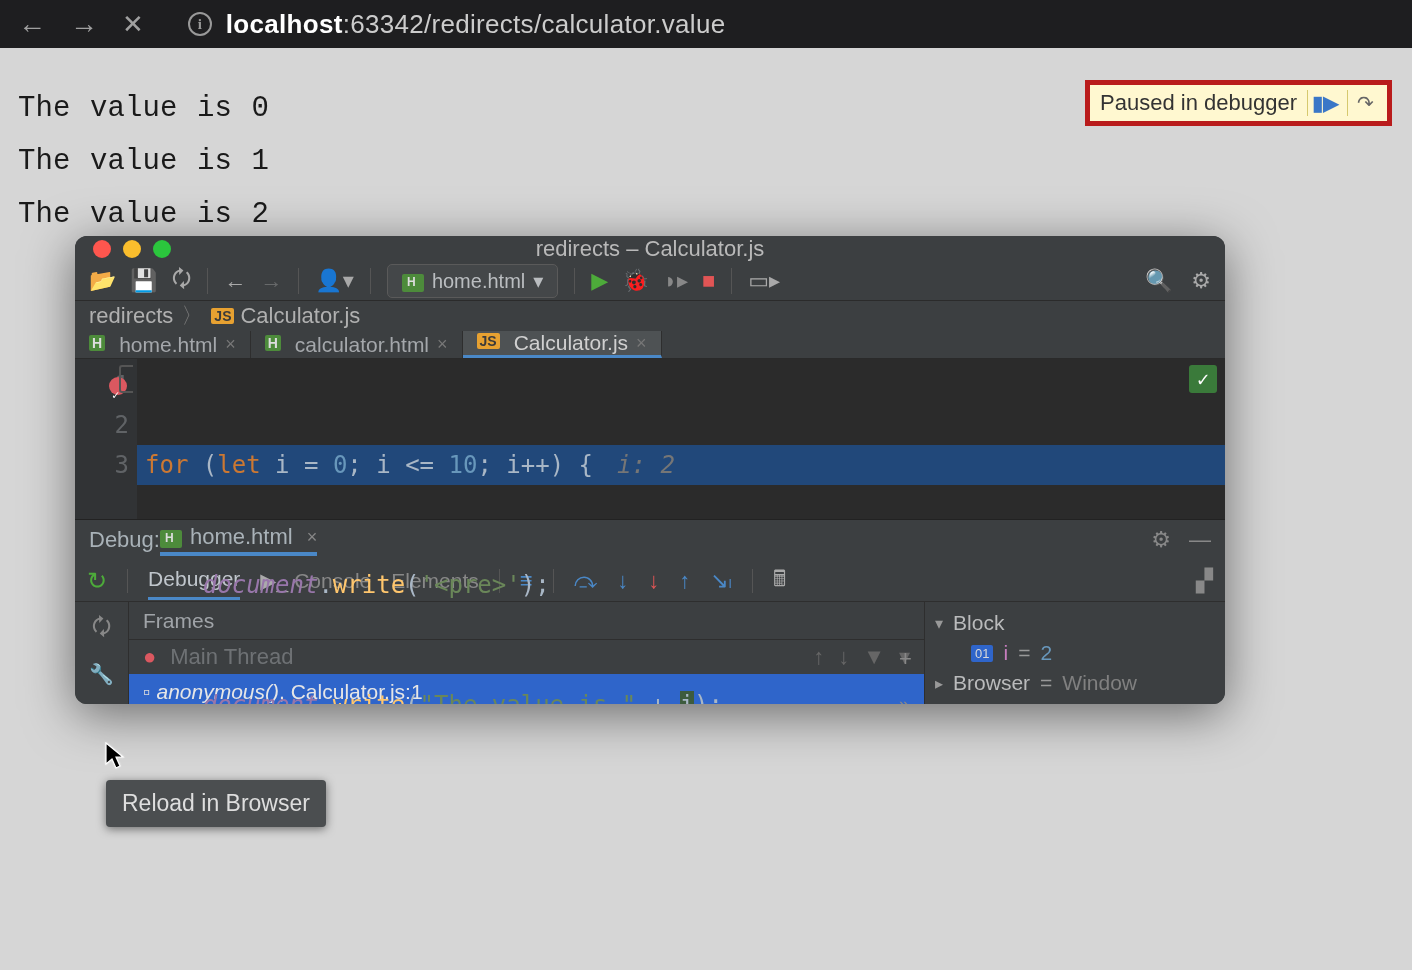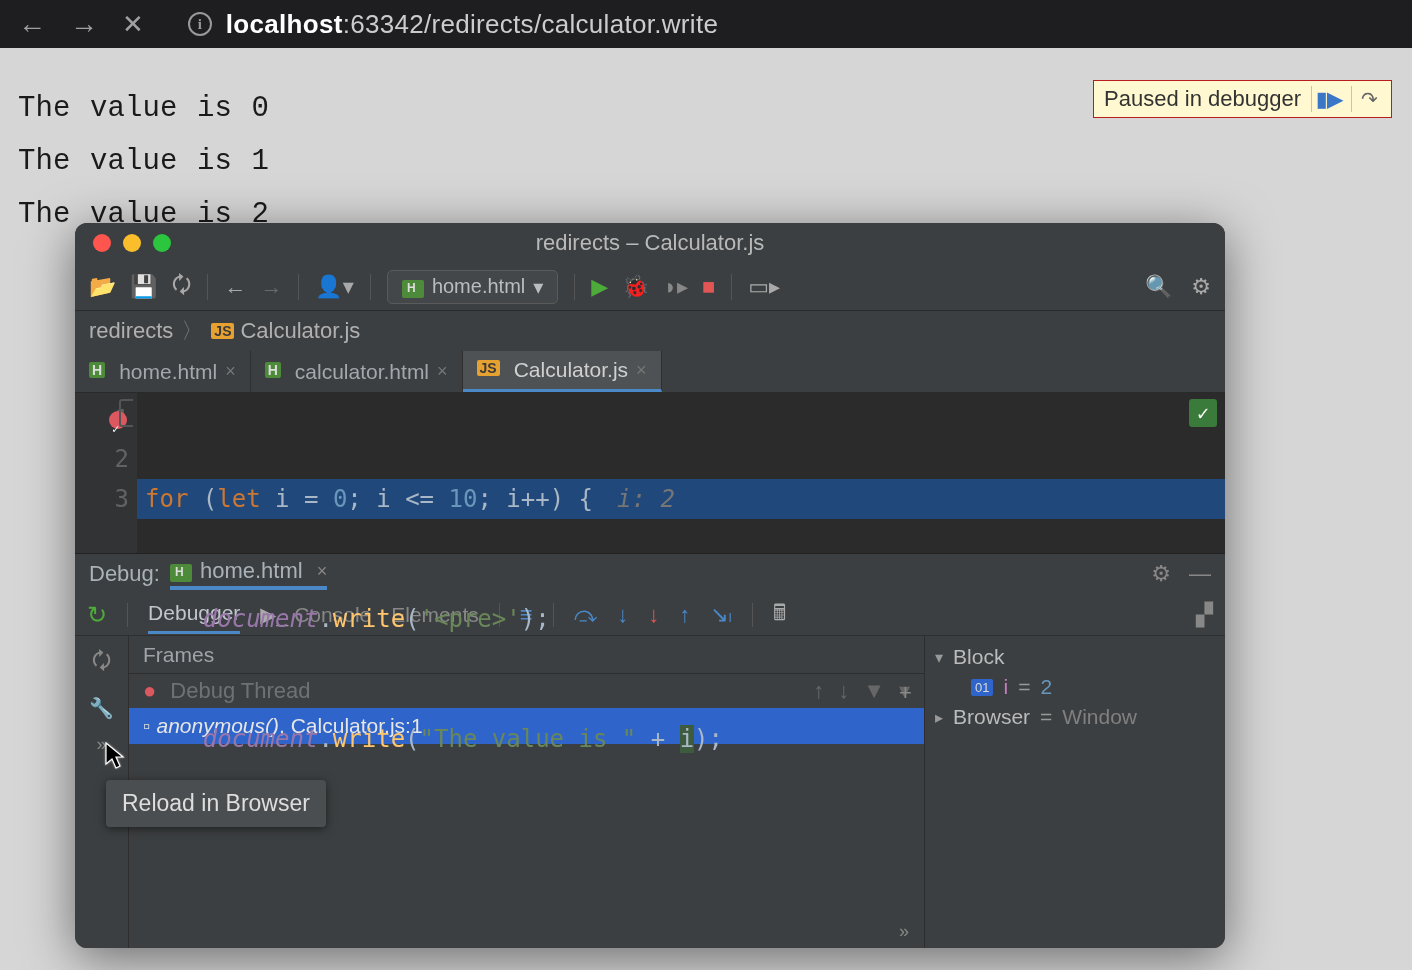--- a/index.html
+++ b/index.html
@@ -12,25 +12,25 @@
 .url-area { display: flex; align-items: center; gap: 14px; margin-left: 20px; }
 .info-icon { width: 24px; height: 24px; border: 2px solid #999; border-radius: 50%; display: flex; align-items: center; justify-content: center; color: #999; font-size: 15px; font-weight: bold; font-family: serif; }
 .url { color: #cccccc; font-size: 26px; letter-spacing: 0.3px; }
 .url .host { color: #ffffff; font-weight: 600; }
 
 
 .page-content { padding: 44px 18px 12px; }
 .page-content .line { font-family: "Courier New", monospace; font-size: 29px; color: #1a1a1a; margin-bottom: 20px; letter-spacing: 0.1px; word-spacing: 2px; }
 
 
-.debugger-banner { position: absolute; top: 80px; right: 20px; background: #fff8d0; border: 1px solid #b91c1c; display: flex; align-items: center; padding: 5px 10px; gap: 10px; font-size: 22px; color: #333; }
+.debugger-banner { position: absolute; top: 80px; right: 20px; background: #fff8d0; border: 5px solid #b91c1c; display: flex; align-items: center; padding: 5px 10px; gap: 10px; font-size: 22px; color: #333; }
 .banner-btn { display:inline-flex; align-items:center; justify-content:center; width: 30px; height: 26px; border-left:1px solid #d6c96e; padding-left:6px; font-size:20px;}
 
 
-.ide-window { position: absolute; top: 223px; left: 75px; width: 1150px; height: 725px; background: #3c3f41; border-radius: 12px; overflow: hidden; box-shadow: 0 10px 50px rgba(0,0,0,0.5); display: flex; flex-direction: column; }
+.ide-window { position: absolute; top: 236px; left: 75px; width: 1150px; height: 468px; background: #3c3f41; border-radius: 12px; overflow: hidden; box-shadow: 0 10px 50px rgba(0,0,0,0.5); display: flex; flex-direction: column; }
 
 .ide-titlebar { height: 40px; background: #3c3f41; display: flex; align-items: center; justify-content: center; position: relative; }
 .traffic-lights { position: absolute; left: 18px; display: flex; gap: 12px; }
 .tl { width: 18px; height: 18px; border-radius: 50%; }
 .tl.red { background: #fe564e; }
 .tl.yellow { background: #fabe2d; }
 .tl.green { background: #2bc63d; }
 .ide-title { color: #b9b9b9; font-size: 22px; }
 
 .ide-toolbar { height: 48px; background: #3c3f41; border-bottom: 1px solid #2b2b2b; display: flex; align-items: center; padding: 0 14px; gap: 14px; }
@@ -66,21 +66,21 @@
 .ident { color: #a9b7c6; }
 .num { color: #6897bb; }
 .doc-obj { color: #9876aa; font-style: italic; }
 .method { color: #ffc66d; }
 .str { color: #6a8759; }
 .inlay { color: #767676; font-style: italic; margin-left: 24px; }
 .check { position:absolute; right: 8px; top: 6px; width: 28px; height: 28px; background: #3a7a3a; color: #fff; display:flex; align-items:center; justify-content:center; font-size:20px; border-radius:3px; }
 .collapse-marker { position:absolute; left:-18px; top:6px; width:14px; height:28px; border:2px solid #555; border-right:none; border-radius:3px 0 0 3px;}
 
 .debug-panel { flex:1; display: flex; flex-direction: column; border-top: 1px solid #222; background: #3c3f41; }
-.debug-header { height: 40px; display:flex; align-items:center; padding: 0 14px; gap: 10px; color: #a9b2b8; font-size: 22px; }
+.debug-header { height: 40px; display:flex; align-items:center; padding: 0 14px; color: #a9b2b8; font-size: 22px; }
 .debug-header .tab { display: flex; align-items: center; gap: 8px; border-bottom: 4px solid #4a88c7; padding-bottom:2px;}
 .debug-header-right { margin-left:auto; display: flex; gap: 18px; color:#888; }
 
 .debug-toolbar { height: 42px; display: flex; align-items: center; padding: 0 12px; gap: 22px; border-bottom: 1px solid #2e2e2e; font-size: 20px; }
 .dt-left { display:flex; align-items:center; gap: 20px;}
 .dt-tab { color: #888; font-size: 21px; cursor:pointer; padding: 6px 0; }
 .dt-tab.active { color: #c0c6cc; border-bottom: 3px solid #4a88c7;}
 .step-btn { color: #4a88c7; font-size: 22px; cursor: pointer; }
 .step-btn.red { color: #d55; }
 .step-btn.up { color: #4a88c7; }
@@ -124,21 +124,21 @@
 </style>
 </head>
 <body>
 
 <div class="browser-bar">
   <span class="nav-arrow">←</span>
   <span class="nav-arrow">→</span>
   <span class="nav-x">✕</span>
   <div class="url-area">
     <span class="info-icon">i</span>
-    <span class="url"><span class="host">localhost</span><span>:63342</span><span>/redirects/calculator.write</span></span>
+    <span class="url"><span class="host">localhost</span><span>:63342</span><span>/redirects/calculator.value</span></span>
   </div>
 </div>
 
 <div class="page-content">
   <div class="line">The value is 0</div>
   <div class="line">The value is 1</div>
   <div class="line">The value is 2</div>
 </div>
 
 <div class="debugger-banner">
@@ -264,21 +264,21 @@
       <div class="debug-side">
         <span class="refresh-icon">🗘</span>
         <span class="wrench-icon">🔧</span>
         <span class="more-icon">»</span>
       </div>
 
       <div class="frames-pane">
         <div class="pane-header">Frames</div>
         <div class="frames-toolbar">
           <span style="color:#db5860">●</span>
-          <span style="opacity:0.5">Debug Thread</span>
+          <span style="opacity:0.5">Main Thread</span>
           <div class="right">
             <span>↑</span>
             <span>↓</span>
             <span>▼</span>
             <span>▾</span>
           </div>
         </div>
         <div class="frame-item">
           <span style="color:#ddd;font-style:normal;margin-right:6px">▫</span><span>anonymous()</span><span class="norm">, </span><span class="norm">Calculator.js:1</span>
         </div>

